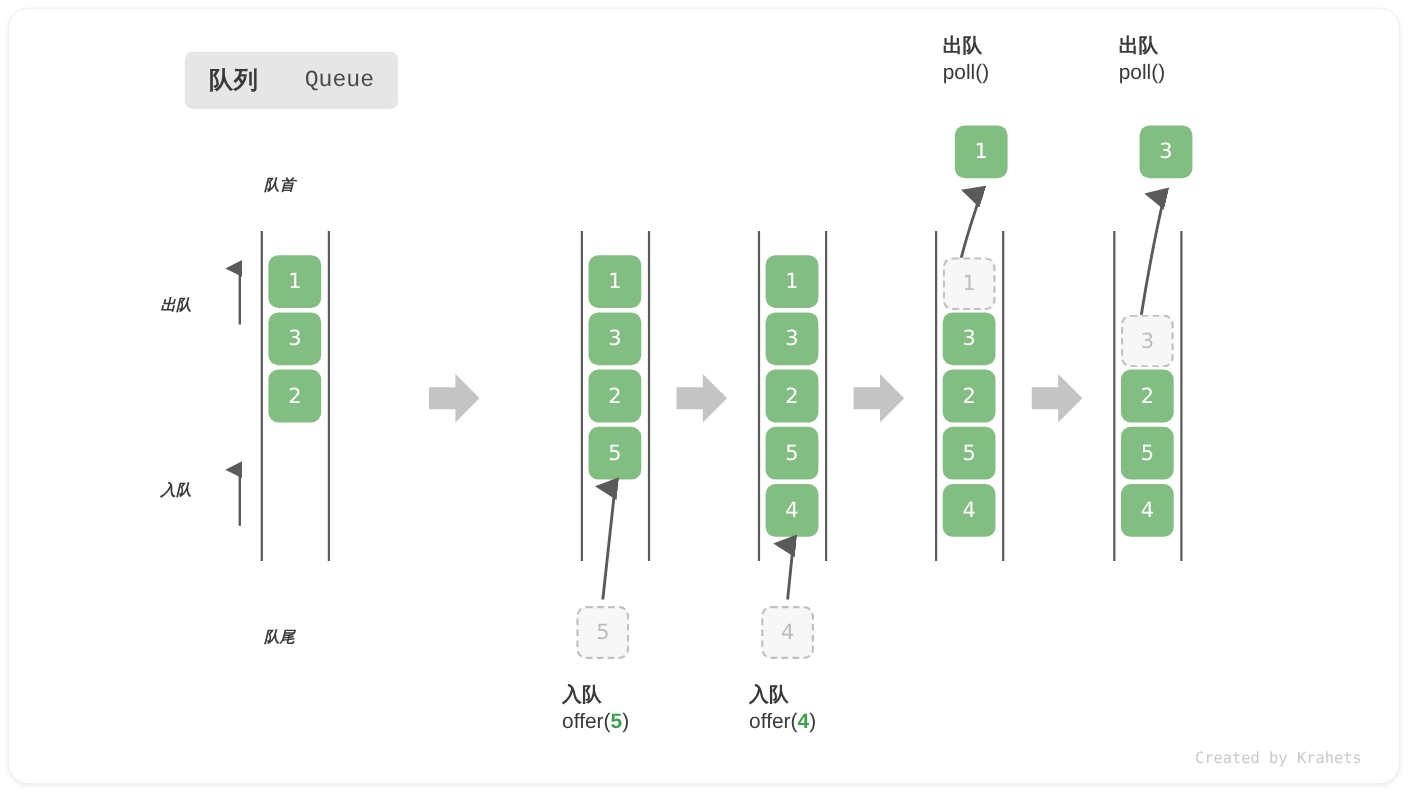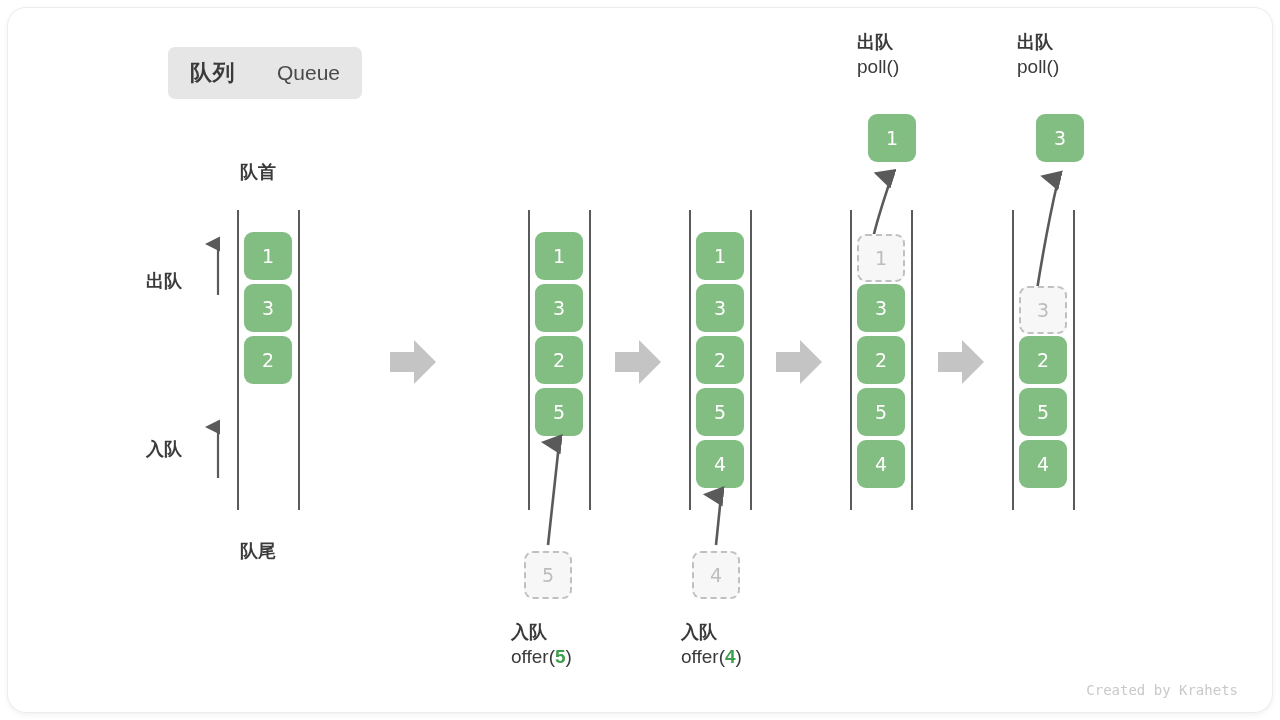--- a/index.html
+++ b/index.html
@@ -41,33 +41,34 @@
     justify-content: center;
     gap: 10px;
   }
   .title-cn {
     font-size: 22px;
     font-weight: bold;
     color: #3a3a3a;
     letter-spacing: 0.5px;
   }
   .title-en {
-    font-family: Liberation Sans, sans-serif;
+    font-family: Liberation Mono, monospace;
     font-size: 21px;
     color: #4a4a4a;
     margin-left: 32px;
   }
 
   
   .lbl-cn {
     position: absolute;
-    font-size: 18px;
+    font-size: 14px;
     font-weight: bold;
     color: #3a3a3a;
     white-space: nowrap;
+    font-style: italic;
   }
   .op-label {
     position: absolute;
     white-space: nowrap;
     line-height: 1.35;
   }
   .op-label .cn {
     display: block;
     font-size: 18px;
     font-weight: bold;
@@ -130,21 +131,21 @@
 
 <div id="canvas">
   <div class="card"></div>
 
   <div class="title-badge">
     <span class="title-cn">队列</span>
     <span class="title-en">Queue</span>
   </div>
 
   <div class="lbl-cn" style="left:240px; top:160px;">队首</div>
-  <div class="lbl-cn" style="left:240px; top:539px;">队尾</div>
+  <div class="lbl-cn" style="left:240px; top:571px;">队尾</div>
 
   <div class="lbl-cn" style="left:146px; top:269px;">出队</div>
   <div class="lbl-cn" style="left:146px; top:437px;">入队</div>
 
   <svg class="layer">
     <defs>
       <marker id="arwUp" markerWidth="7" markerHeight="7" refX="3.5" refY="6" orient="auto">
         <path d="M3.5 0 L7 7 L0 7 Z" fill="#5a5a5a"></path>
       </marker>
       <marker id="arwThin" markerWidth="8" markerHeight="8" refX="4" refY="7" orient="auto">

